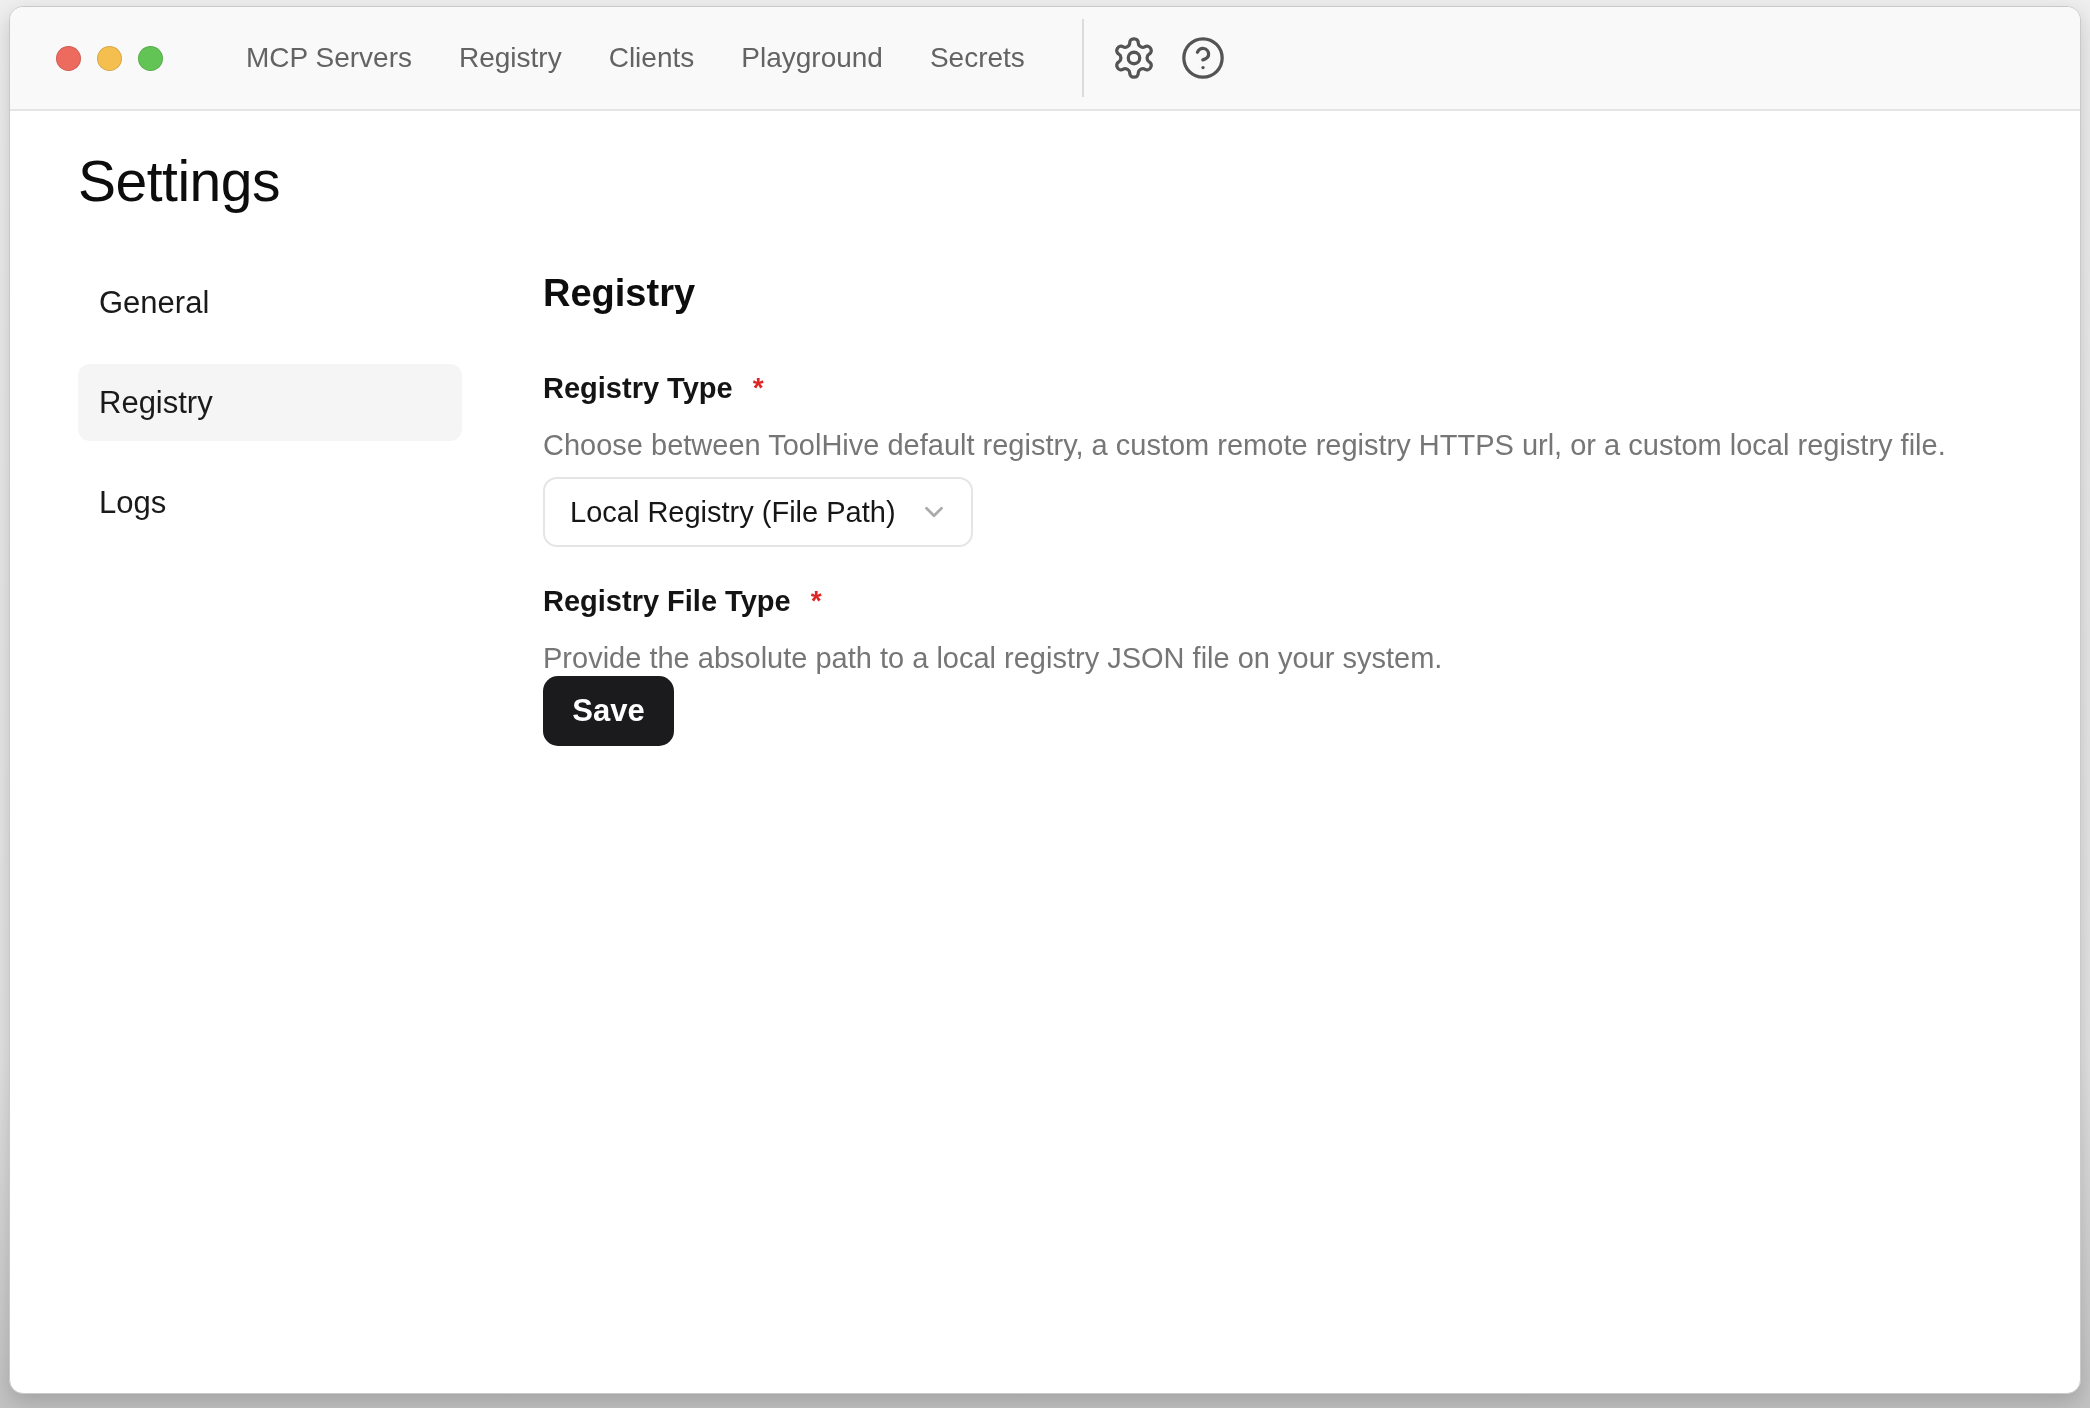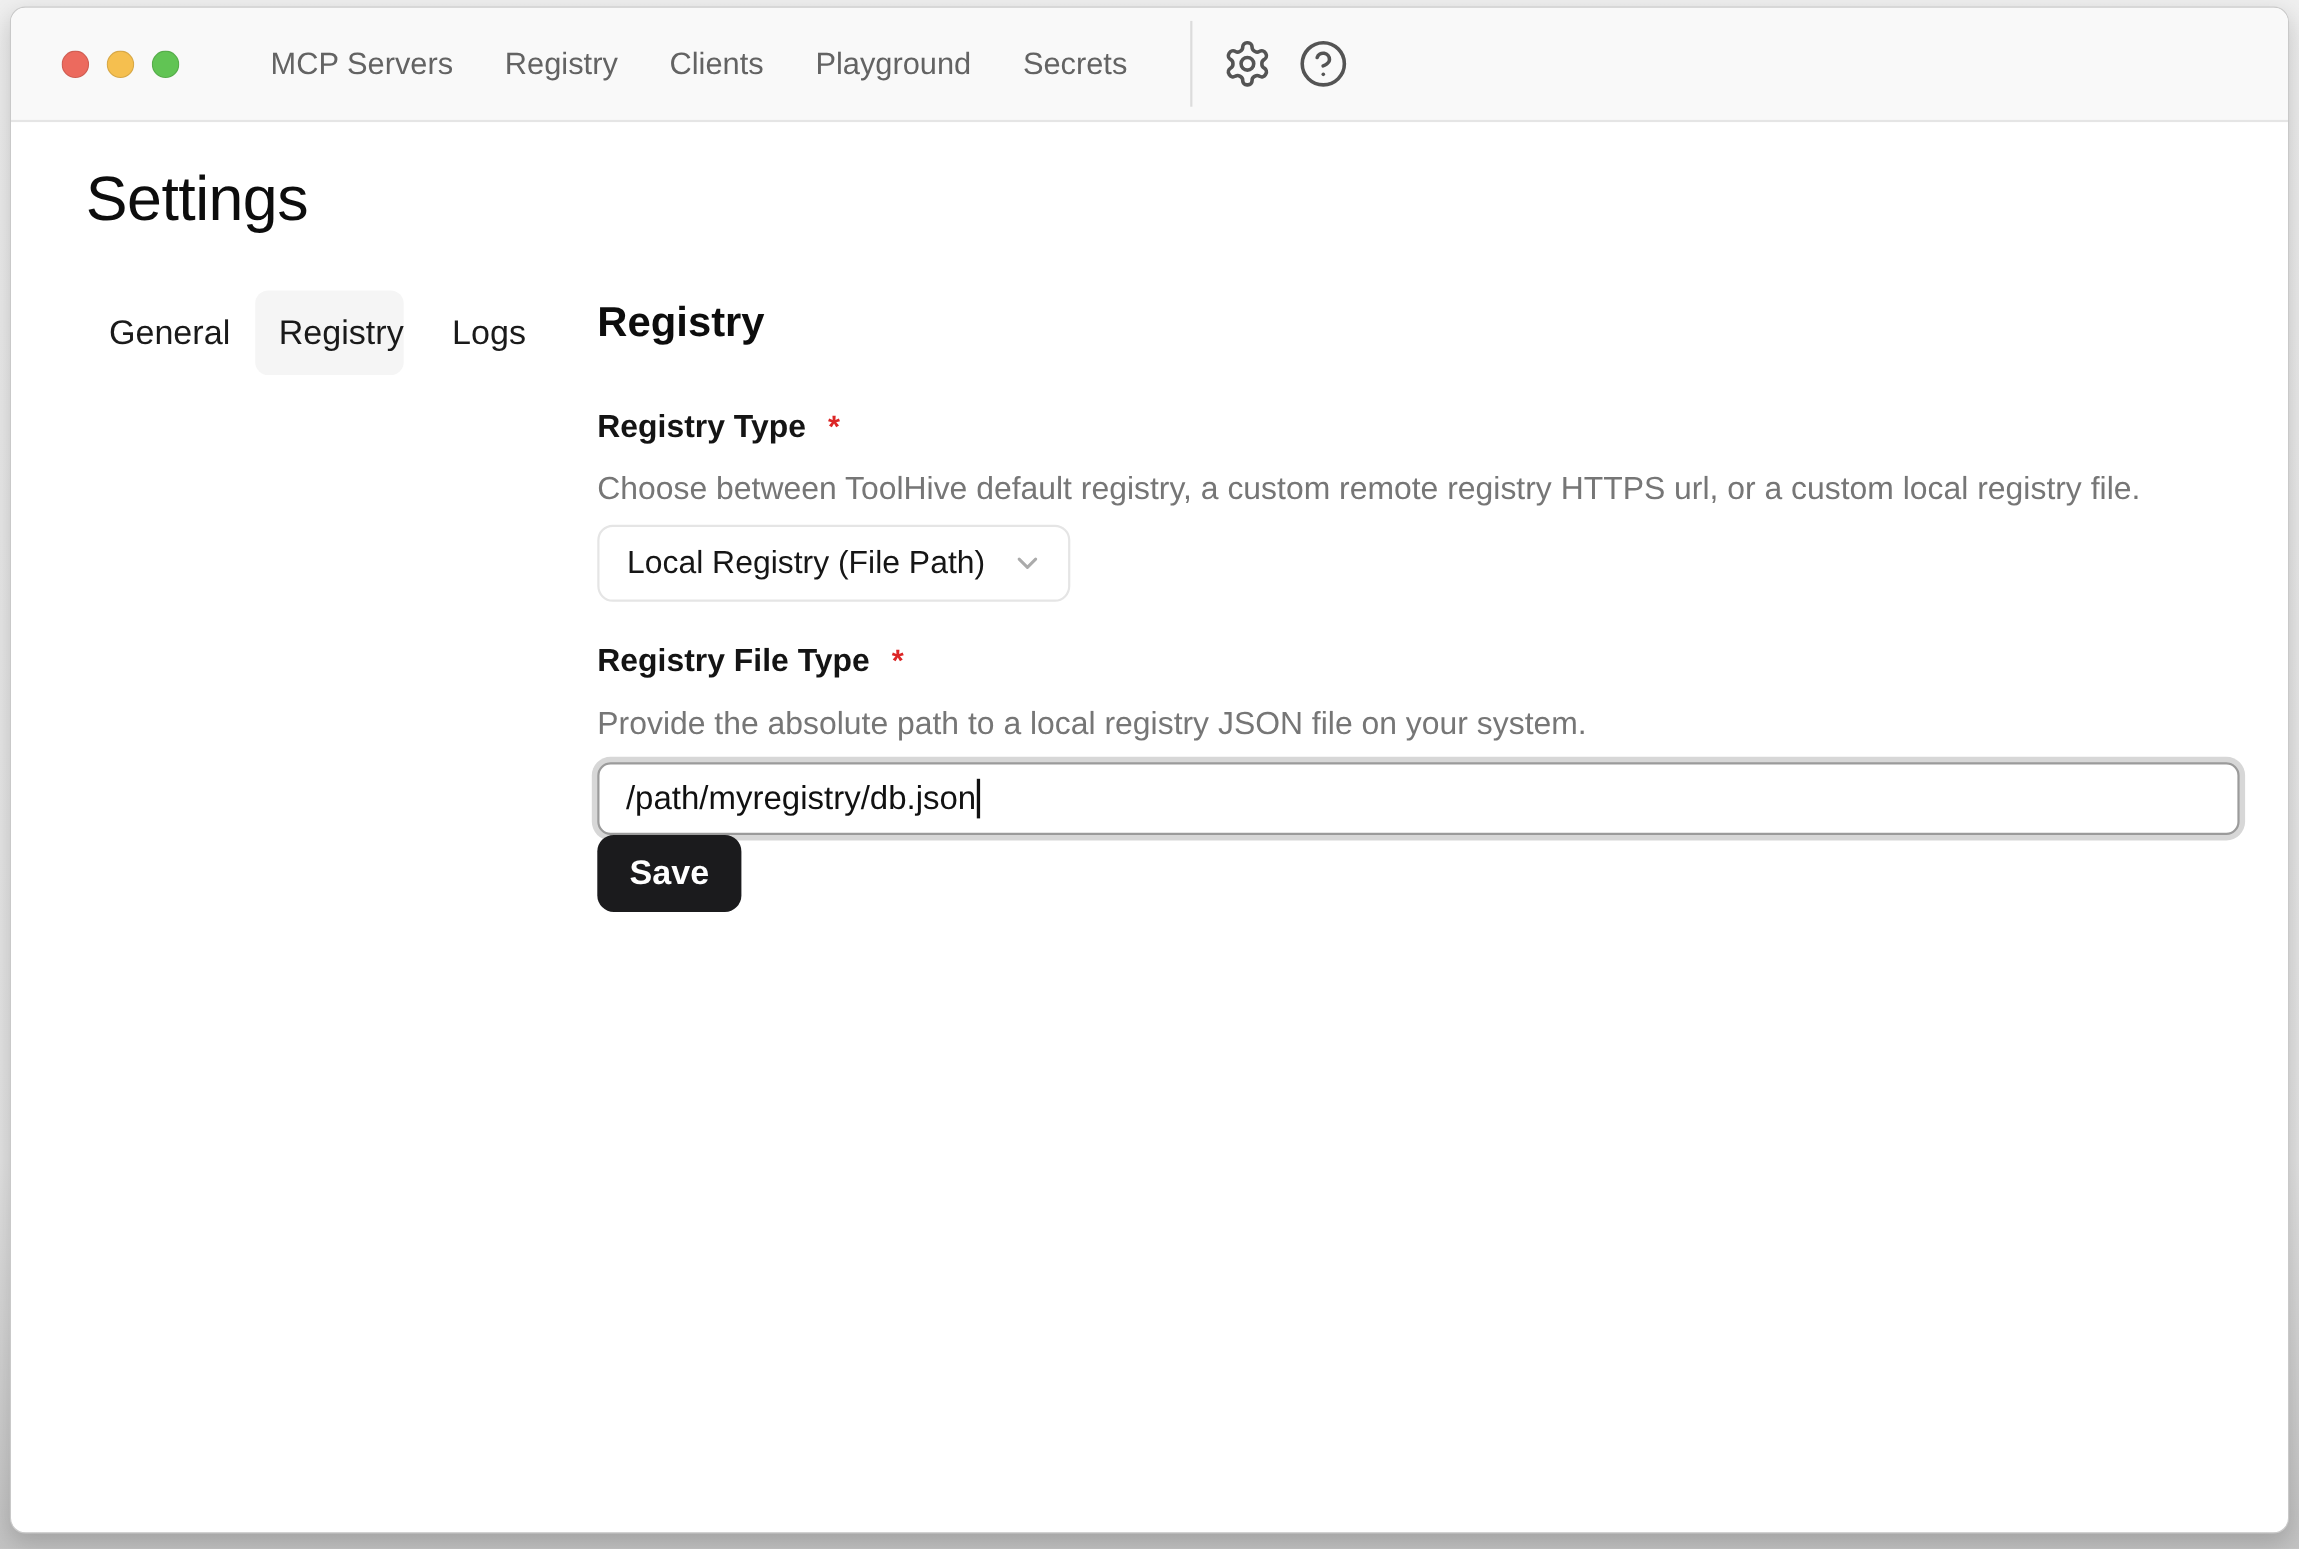--- a/index.html
+++ b/index.html
@@ -71,21 +71,21 @@
     font-weight: 400;
     letter-spacing: -0.5px;
     color: #0d0d0d;
   }
 
   .content { display: flex; margin-top: 40px; }
 
   .sidebar {
     width: 384px; flex: none;
     margin-left: 68px;
-    display: flex; flex-direction: row; gap: 23px;
+    display: flex; flex-direction: column; gap: 23px;
   }
   .side-item {
     height: 77px;
     display: flex; align-items: center;
     padding-left: 21px;
     font-size: 31px; font-weight: 500;
     color: #1a1a1a;
     border-radius: 12px;
     cursor: default;
   }
@@ -218,22 +218,18 @@
           <polyline points="6 9 12 15 18 9"></polyline>
         </svg>
       </div>
 
       <div class="field-label second">
         <span>Registry File Type</span>
         <span class="required">*</span>
       </div>
       <p class="field-desc">Provide the absolute path to a local registry JSON file on your system.</p>
 
-      <div class="text-input" role="textbox">
-        <span class="input-value">/path/myregistry/db.json</span>
-        <span class="caret"></span>
-      </div>
 
       <button class="save-btn">Save</button>
     </section>
 
   </div>
 </div>
 
 </body></html>

